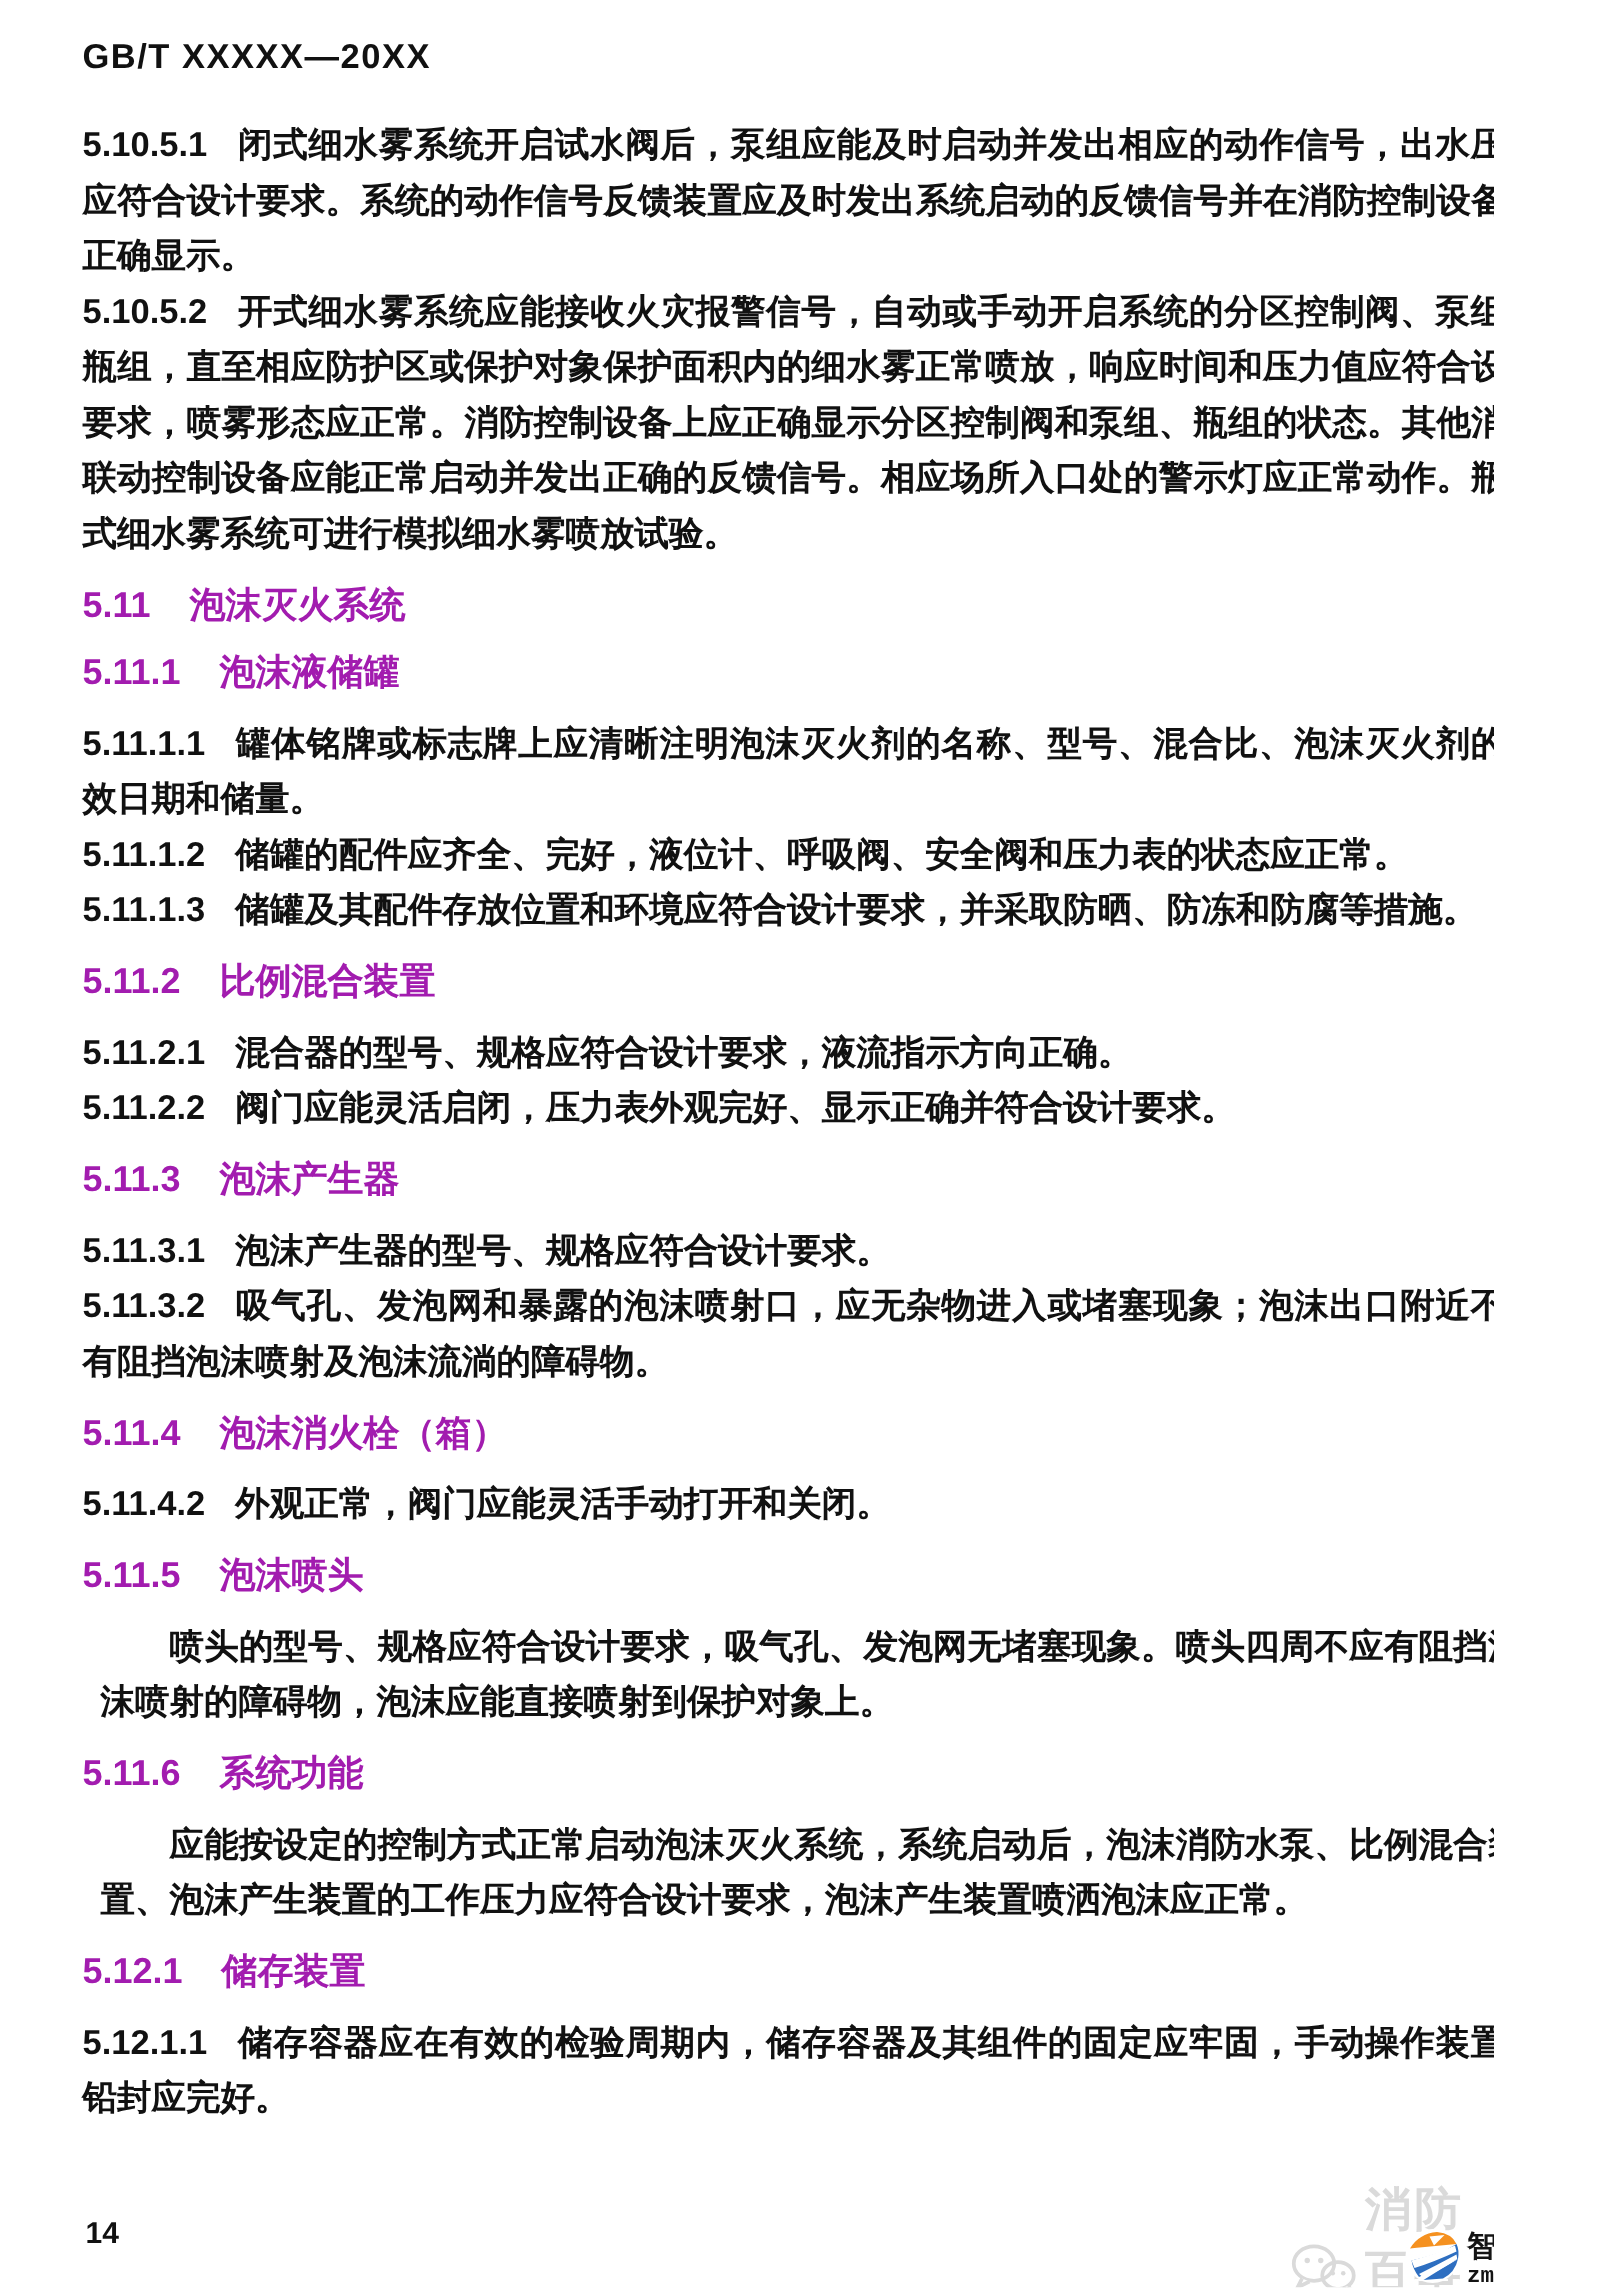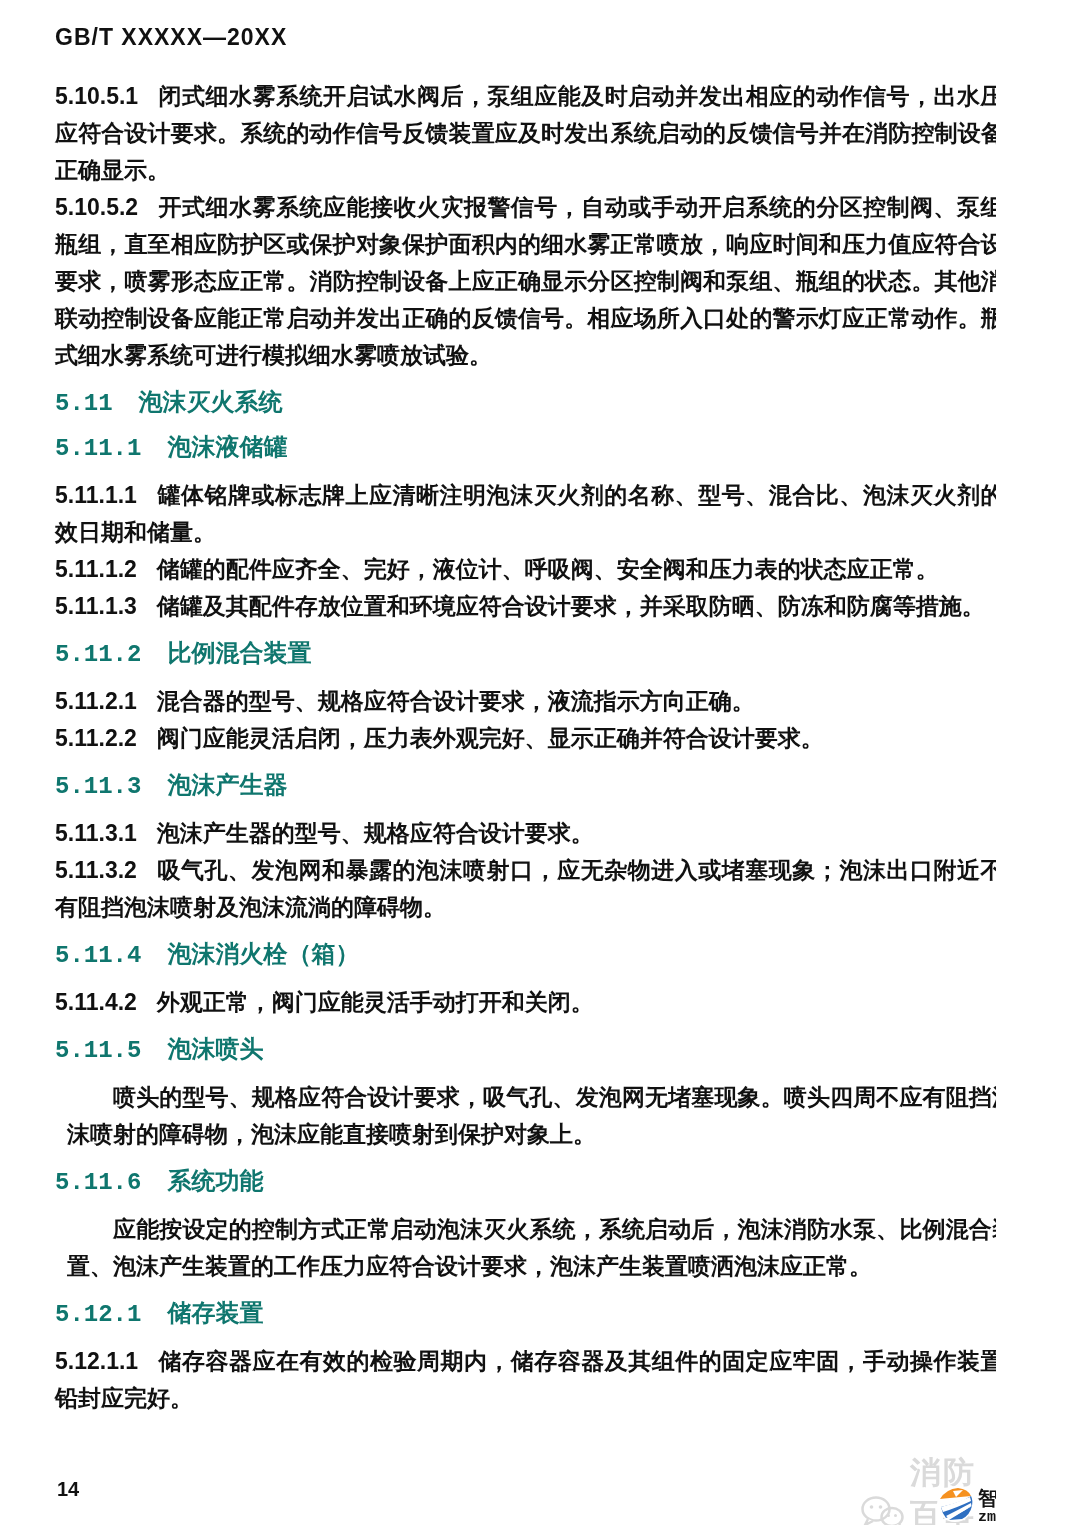--- a/index.html
+++ b/index.html
@@ -22,22 +22,21 @@
   .clause{
     margin:0;
     font-size:23px;line-height:37px;font-weight:600;
     text-align:justify;
     color:#111111;
   }
   .clause .num{margin-right:20px;white-space:nowrap;font-weight:700;}
   .heading{
     margin:15px 0 13px 0;
     font-size:24px;line-height:30px;font-weight:800;
-    color:#0f766e;
-    font-family:Liberation Mono, monospace;
+    color:#a21caf;
   }
   .heading .num{margin-right:26px;white-space:nowrap;}
   .para{
     margin:12px;
     font-size:23px;line-height:37px;font-weight:700;
     text-align:justify;text-indent:2em;
     color:#111111;
   }
   .page-number{
     position:absolute;left:57px;top:1478px;

